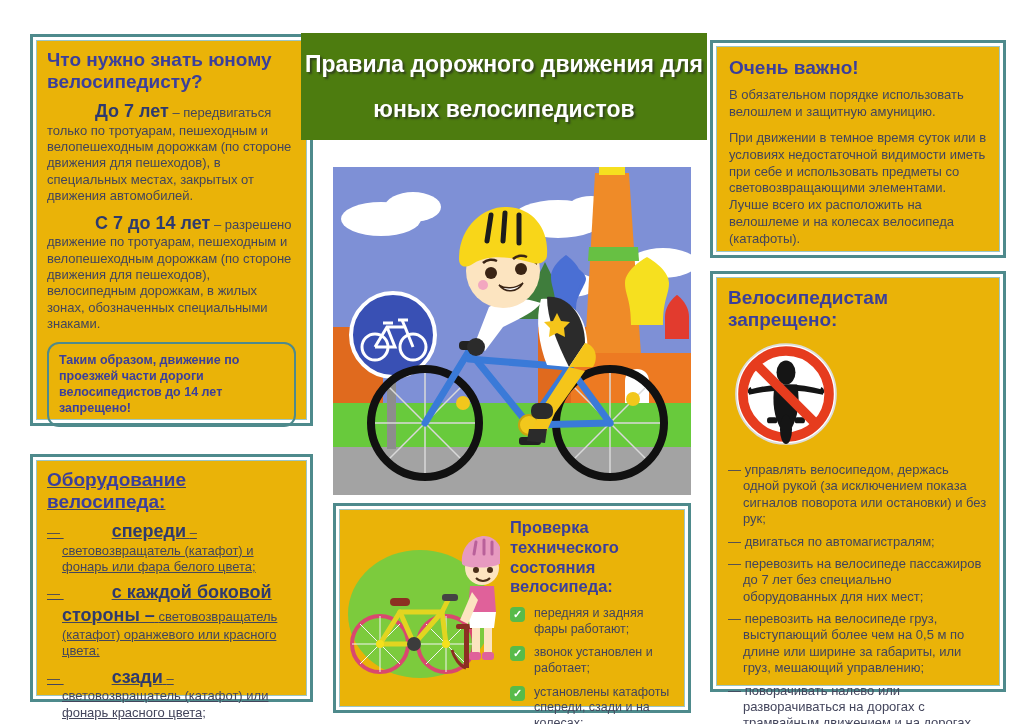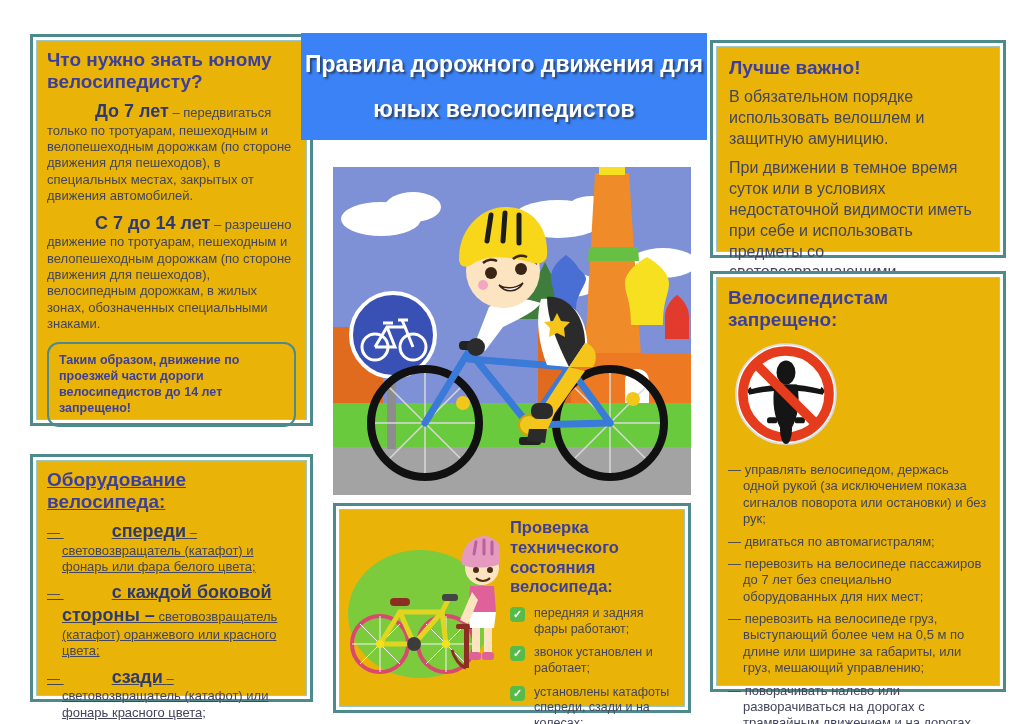--- a/index.html
+++ b/index.html
@@ -22,31 +22,31 @@
   .callout{
     border:2px solid #4e8a8c;border-radius:12px;padding:8px 10px;margin-top:9px;
     color:#3b3f9b;font-weight:bold;font-size:12.5px;line-height:1.3;
   }
   .eq-item,.fb-item{
     font-size:13px;line-height:1.26;margin:0 0 6px 0;
     padding-left:15px;text-indent:-15px;
   }
   .dash{color:#43455c;}
   .banner{
-    position:absolute;left:301px;top:33px;width:406px;height:107px;background:#3b82f6;
+    position:absolute;left:301px;top:33px;width:406px;height:107px;background:#4d7c0f;
     z-index:3;display:flex;flex-direction:column;justify-content:center;align-items:center;
     text-align:center;
   }
   .banner .line{
     color:#ffffff;font-size:23px;font-weight:bold;line-height:1;
     text-shadow:2px 2px 2px rgba(35,35,35,0.65);
   }
   .banner .line + .line{margin-top:22px;}
   .illu{position:absolute;left:333px;top:167px;width:358px;height:328px;}
-  .para{margin:8px 0 9px 0;font-size:16px;line-height:1.3;}
+  .para{margin:8px 0 9px 0;font-size:13px;line-height:1.3;}
   .sign-wrap{margin:2px 0 8px 2px;}
   .check-flex{display:flex;gap:10px;align-items:flex-start;}
   .check-illu{flex:0 0 152px;}
   .check-content{flex:1;}
   h3.check-h{margin:2px 0 9px 0;color:#3b3f9b;font-size:16.5px;line-height:1.2;font-weight:bold;}
   .chk-row{display:flex;align-items:flex-start;gap:9px;margin-bottom:8px;}
   .chk-icon{
     flex:0 0 15px;height:15px;border-radius:4px;background:#57bb4a;color:#fff;
     font-size:11px;line-height:15px;text-align:center;font-weight:bold;margin-top:1px;
   }
@@ -172,21 +172,21 @@
         <path d="M180,92 C184,88 190,88 194,90" stroke="#3a2414" stroke-width="2.5" fill="none"></path>
         <circle cx="150" cy="118" r="5" fill="#f3a7c0"></circle>
         <path d="M166,118 C172,126 184,126 190,116 C182,122 172,122 166,118 Z" fill="#ffffff" stroke="#3a2414" stroke-width="1.5"></path>
         <path d="M224,146 l4,8 9,1 -6,6 1,9 -8,-4 -8,4 1,-9 -6,-6 9,-1 Z" fill="#f5c51a"></path>
       </g>
     </svg>
   </div>
 
   <div class="panel" style="left:710px;top:40px;width:296px;height:218px;">
     <div class="panel-inner" style="padding:14px 16px;">
-      <h2 class="ph">Лучше важно!</h2>
+      <h2 class="ph">Очень важно!</h2>
       <p class="para">В обязательном порядке использовать велошлем и защитную амуницию.</p>
       <p class="para">При движении в темное время суток или в условиях недостаточной видимости иметь при себе и использовать предметы со световозвращающими элементами. Лучше всего их расположить на велошлеме и на колесах велосипеда (катафоты).</p>
     </div>
   </div>
 
   <div class="panel" style="left:710px;top:271px;width:296px;height:421px;">
     <div class="panel-inner" style="padding:13px 15px;">
       <h2 class="ph">Велосипедистам запрещено:</h2>
       <div class="sign-wrap">
         <svg width="112" height="112" viewBox="0 0 130 130" xmlns="http://www.w3.org/2000/svg">

